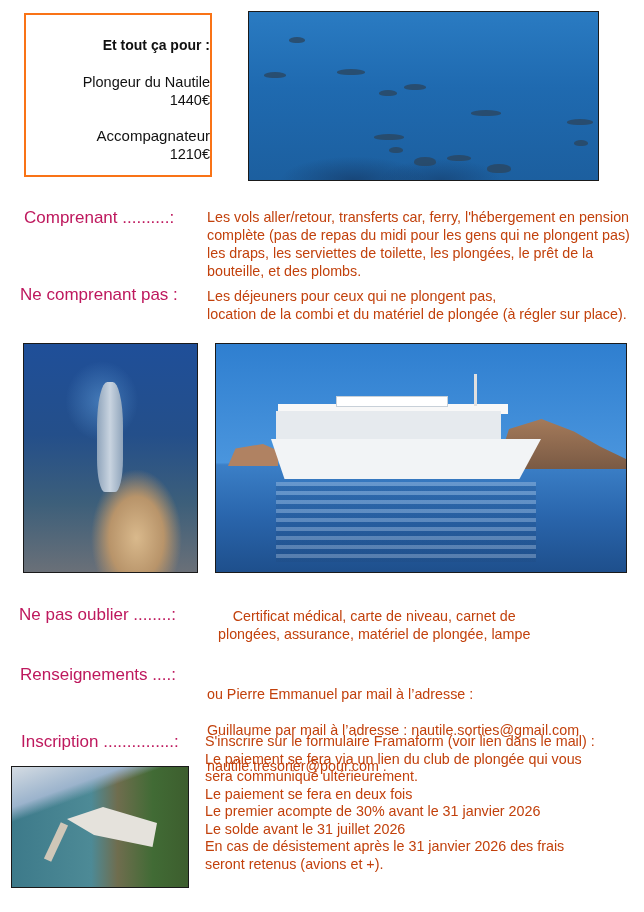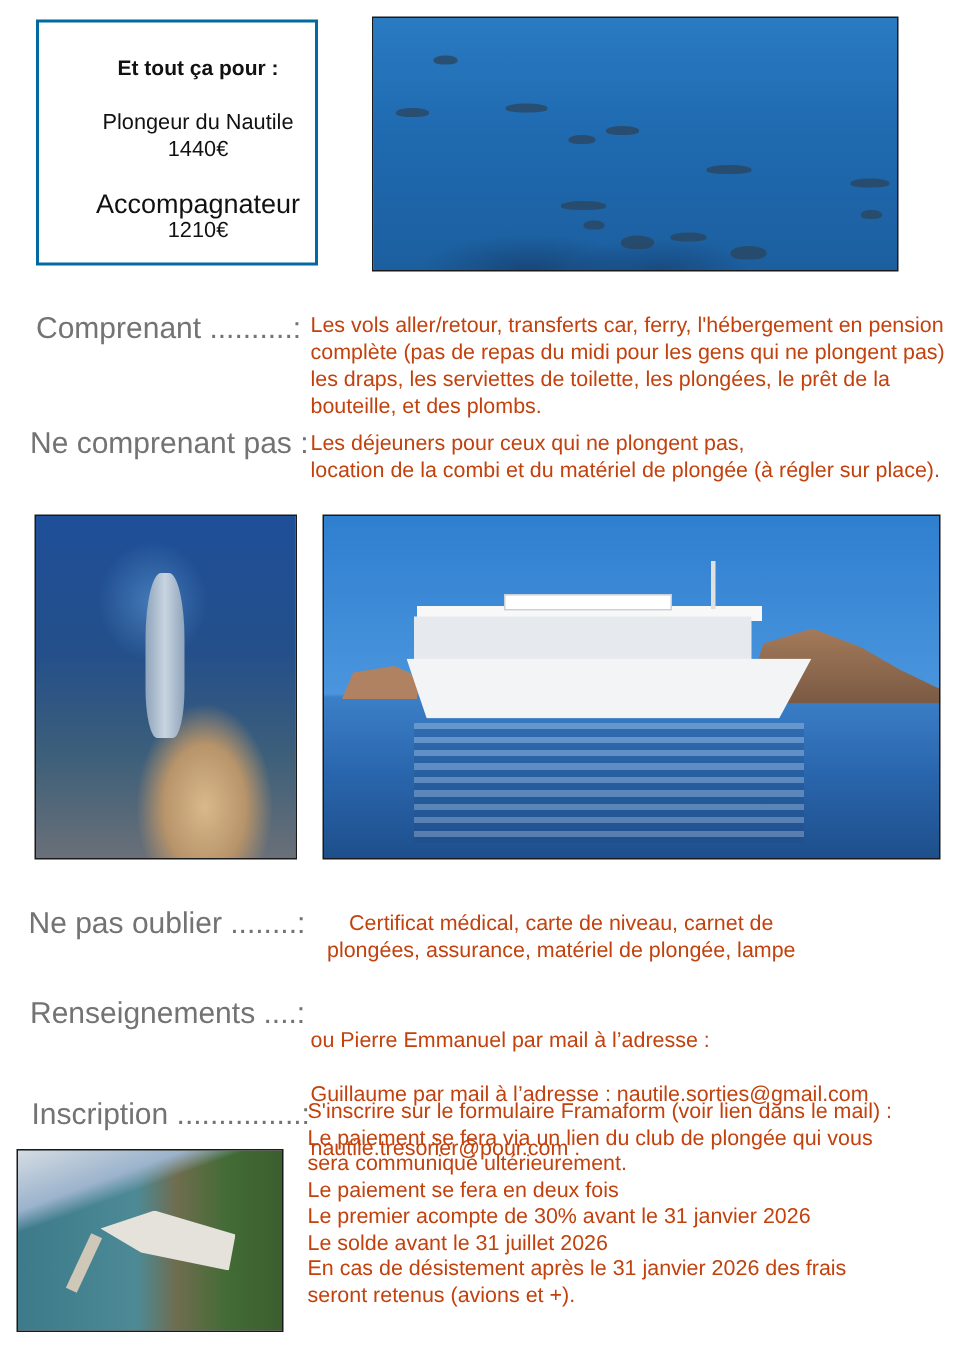--- a/index.html
+++ b/index.html
@@ -5,26 +5,26 @@
     html, body { margin: 0; padding: 0; background: #ffffff; }
     body {
       width: 644px; height: 912px; position: relative; overflow: hidden;
       font-family: "Liberation Sans", sans-serif; color: #111111;
     }
     .abs { position: absolute; }
 
     
     .price-box {
       left: 24px; top: 13px; width: 188px; height: 164px;
-      border: 2px solid #0369a1; box-sizing: border-box; text-align: center; padding-left: 28px;
+      border: 2px solid #f97316; box-sizing: border-box; text-align: right; padding-left: 28px;
     }
     .price-title { font-weight: bold; font-size: 14px; margin-top: 22px; }
     .price-name { font-size: 14.5px; margin-top: 20px; line-height: 18px; }
     .price-val { font-size: 14.5px; line-height: 18px; }
-    .price-name2 { font-size: 18px; margin-top: 18px; line-height: 18px; }
+    .price-name2 { font-size: 15px; margin-top: 18px; line-height: 18px; }
 
     
     .photo { border: 1.5px solid #1a1a1a; box-sizing: border-box; overflow: hidden; }
     .img-rays {
       left: 248px; top: 11px; width: 351px; height: 170px;
       background:
         radial-gradient(ellipse 30% 20% at 30% 100%, rgba(20,50,90,0.55), transparent 70%),
         radial-gradient(ellipse 25% 18% at 55% 100%, rgba(20,50,90,0.45), transparent 70%),
         linear-gradient(180deg, #2a7bc2 0%, #1f6ab0 45%, #1c5f9f 100%);
     }
@@ -65,21 +65,21 @@
       left: 11px; top: 766px; width: 178px; height: 122px;
       background:
         linear-gradient(160deg, #d5dce3 0%, #9bb3cc 22%, transparent 30%),
         linear-gradient(90deg, #3d7a8a 0%, #4d8a96 45%, #6f6d4e 60%, #416b35 80%, #3d5e2e 100%);
     }
     .coast-town { position: absolute; left: 55px; top: 40px; width: 90px; height: 40px;
       background: #e5e2dc; clip-path: polygon(0 30%, 40% 0, 100% 40%, 95% 100%, 30% 70%); }
     .coast-pier { position: absolute; left: 40px; top: 55px; width: 8px; height: 40px; background: #cfc7b8; transform: rotate(25deg); }
 
     
-    .label { font-size: 20px; color: #737373; white-space: nowrap; }
+    .label { font-size: 17px; color: #be185d; white-space: nowrap; }
     .body-text { font-size: 14.3px; line-height: 18px; color: #c2410c; white-space: pre-line; }
     .body-text.tight { line-height: 17.5px; }
   </style>
 </head>
 <body>
 
 <div class="abs price-box">
   <div class="price-title">Et tout ça pour :</div>
   <div class="price-name">Plongeur du Nautile</div>
   <div class="price-val">1440€</div>

